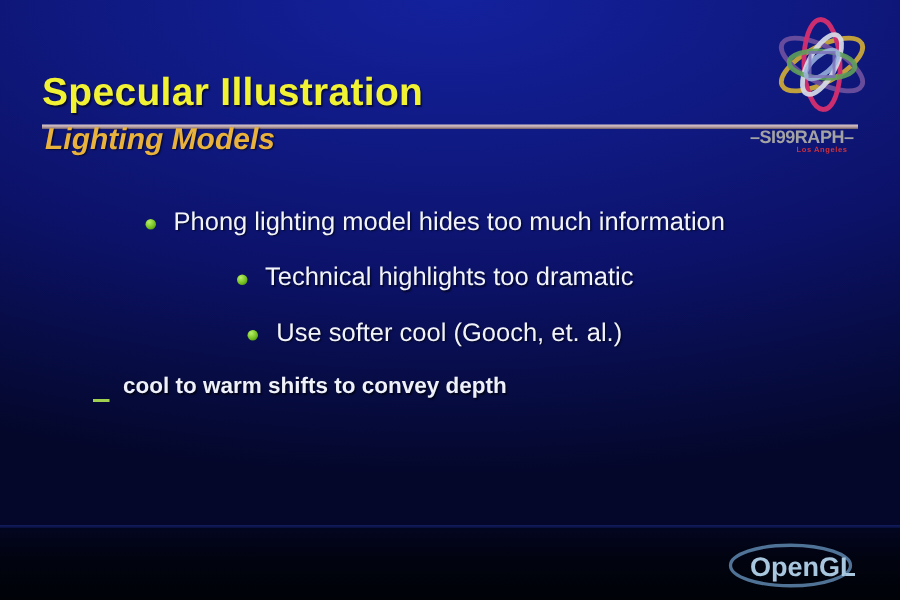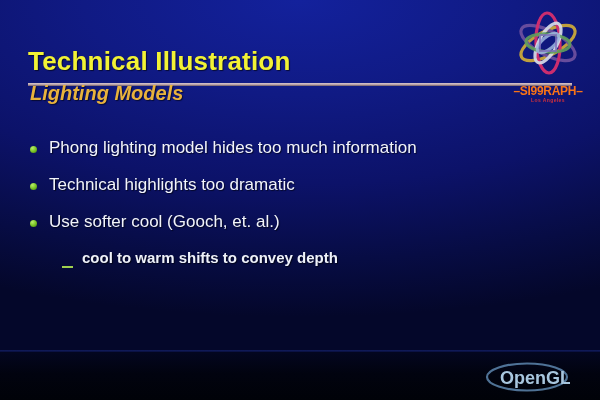--- a/index.html
+++ b/index.html
@@ -83,20 +83,21 @@
     position: absolute;
     left: 30px;
     top: 137px;
     width: 520px;
   }
   .bullet-row {
     position: relative;
     display: flex;
     align-items: flex-start;
     margin-bottom: 14px;
+    justify-content: center;
   }
   .bullet-dot {
     flex: 0 0 auto;
     width: 7px;
     height: 7px;
     border-radius: 50%;
     background: radial-gradient(circle at 35% 30%, #b9f06a 0%, #76c022 55%, #3f7a0e 100%);
     margin-top: 9px;
     margin-right: 12px;
   }
@@ -144,24 +145,24 @@
     position: absolute;
     left: 0; top: 0;
     width: 96px;
     height: 70px;
   }
   .sig-word {
     position: absolute;
     left: 0;
     top: 76px;
     width: 96px;
-    text-align: center;
+    text-align: left;
     font-size: 12px;
     font-weight: bold;
-    color: #f97316;
+    color: #a3a3a3;
     letter-spacing: -0.3px;
     white-space: nowrap;
   }
   .sig-city {
     position: absolute;
     left: 0;
     top: 89px;
     width: 96px;
     text-align: center;
     font-size: 5px;
@@ -183,21 +184,21 @@
 </style>
 </head>
 <body>
 
 <div class="slide">
 
   <div class="bg-main"></div>
   <div class="bg-seam"></div>
   <div class="bg-bottom"></div>
 
-  <div class="title">Technical Illustration</div>
+  <div class="title">Specular Illustration</div>
   <div class="title-rule"></div>
   <div class="subtitle">Lighting Models</div>
 
   <div class="bullets">
 
     <div class="bullet-row">
       <span class="bullet-dot"></span>
       <span class="bullet-text">Phong lighting model hides too much information</span>
     </div>
 

